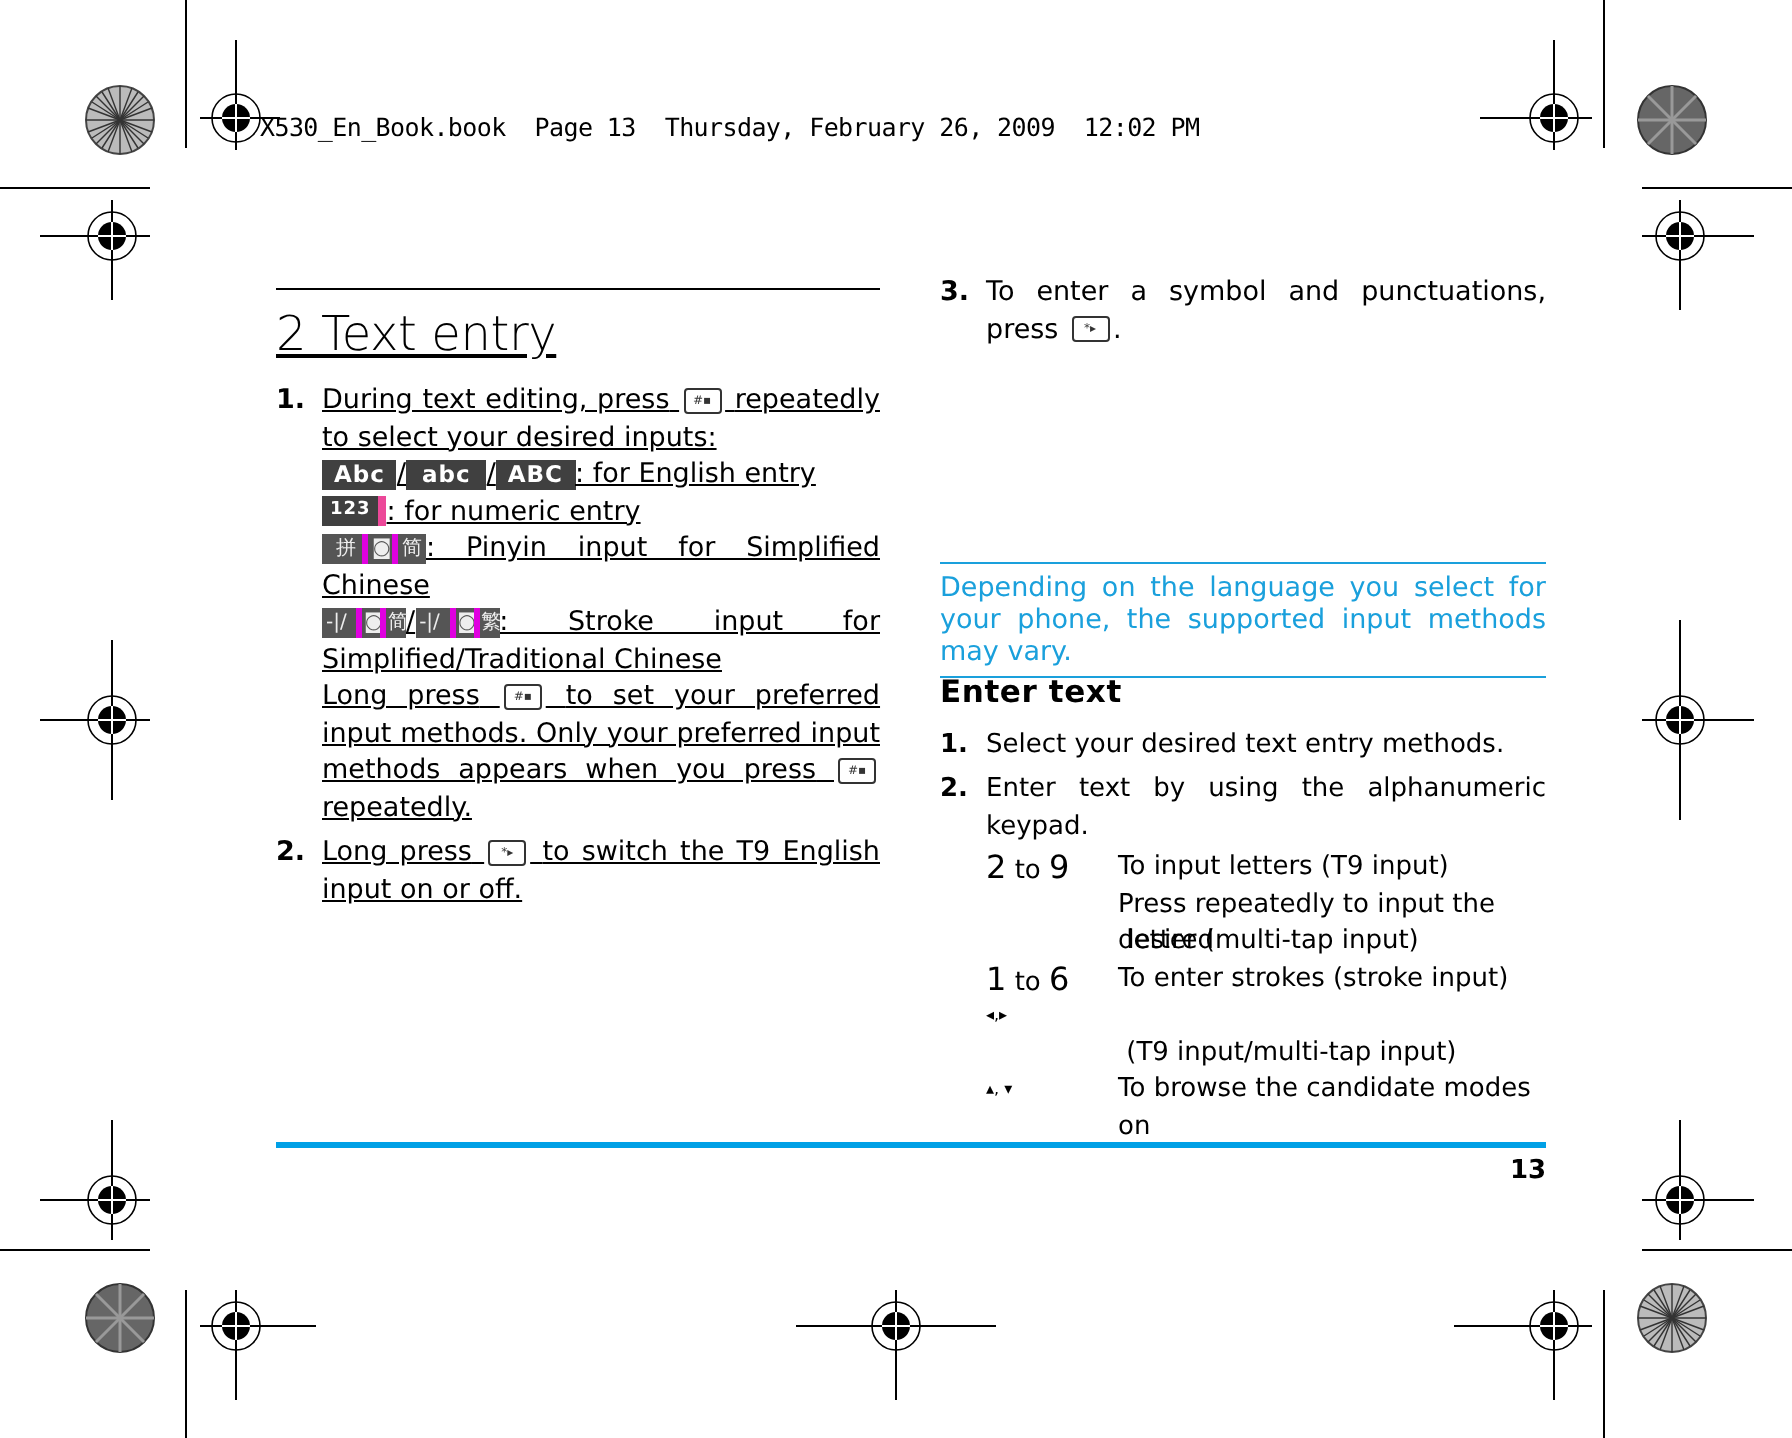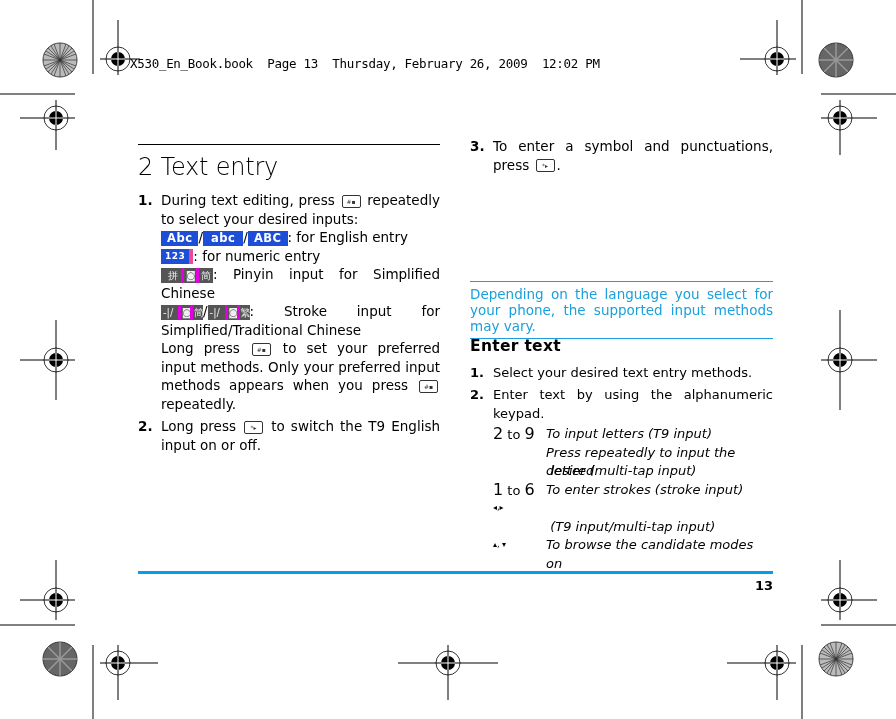--- a/index.html
+++ b/index.html
@@ -11,31 +11,31 @@
   .col { position:absolute; font-size:13.5px; line-height:18.5px; }
   .left { left:138px; width:302px; }
   .right { left:470px; width:303px; }
   .h1 { font-size:24px; font-weight:300; margin:0; line-height:28px; letter-spacing:-0.2px; }
   .h2 { font-weight:bold; font-size:15.5px; margin:0; letter-spacing:0.3px; }
   .just { text-align:justify; }
   .ol-item { position:relative; padding-left:23px; text-align:justify; }
   .ol-num { position:absolute; left:0; top:0; font-weight:bold; }
   .key { display:inline-block; width:17px; height:11px; border:1px solid #333; border-radius:2px;
          vertical-align:middle; position:relative; font-size:6px; line-height:11px; text-align:center; color:#333; margin:0 2px; }
-  .mode { display:inline-block; height:15px; line-height:15px; background:#1d4ed8; color:#fff; font-weight:bold;
+  .mode { display:inline-block; height:15px; line-height:15px; background:#404040; color:#fff; font-weight:bold;
           font-size:11.5px; padding:0 6px; vertical-align:middle; letter-spacing:0.5px; }
   .mode.pink { border-right:4px solid #ec4899; }
   .cjk { display:inline-block; height:15px; background:#555; vertical-align:middle; position:relative; }
   .cjk .bar { position:absolute; top:0; width:3px; height:15px; background:#e000e0; }
   .cjk .g { position:absolute; top:1px; color:#eee; font-size:10px; line-height:13px; }
   .note { position:absolute; left:470px; width:303px; top:281px; border-top:1.5px solid #1aa0dc; border-bottom:1.5px solid #1aa0dc;
           color:#1aa0dc; font-size:13.5px; line-height:16px; padding:4px 0 4px 0; text-align:justify; }
   .keyrow { position:relative; height:18.5px; }
   .keyrow .k { position:absolute; left:0; }
-  .keyrow .d { position:absolute; left:53px;font-style:italic; }
+  .keyrow .d { position:absolute; left:66px; }
   .big { font-size:16px; }
   .blueline { position:absolute; left:138px; top:571px; width:635px; height:3px; background:#00a0e6; }
   .pgnum { position:absolute; left:755px; top:578px; font-size:13px; font-weight:bold; width:18px; text-align:right; }
 </style>
 </head>
 <body>
 
 <svg class="abs" style="left:0;top:0" width="896" height="719">
   <defs>
     <g id="reg">
@@ -124,21 +124,21 @@
   <use href="#reg" x="118" y="663"></use>
   <use href="#reg" x="448" y="663"></use>
   <use href="#reg" x="777" y="663"></use>
   <use href="#reg" x="840" y="600"></use>
 </svg>
 
 <div class="abs hdr"><span>X530_En_Book.book</span>  <span>Page 13</span>  <span>Thursday, February 26, 2009</span>  <span>12:02 PM</span></div>
 
 <div class="line" style="left:138px;top:144px;width:302px;height:1px;"></div>
 
-<div class="col left" style="top:153px;">
+<div class="col left" style="top:153px;text-decoration:underline;">
   <h1 class="h1">2 Text entry</h1>
 
 
   <div class="ol-item" style="margin-top:10px;">
     <span class="ol-num">1.</span>
     <span>During text editing, press</span>
     <span class="key">#▪</span>
     <span>repeatedly to select your desired inputs:</span>
     <div style="text-align:left;">
       <span class="mode">Abc</span>/<span class="mode" style="padding:0 8px;">abc</span>/<span class="mode">ABC</span><span>: for English entry</span>

